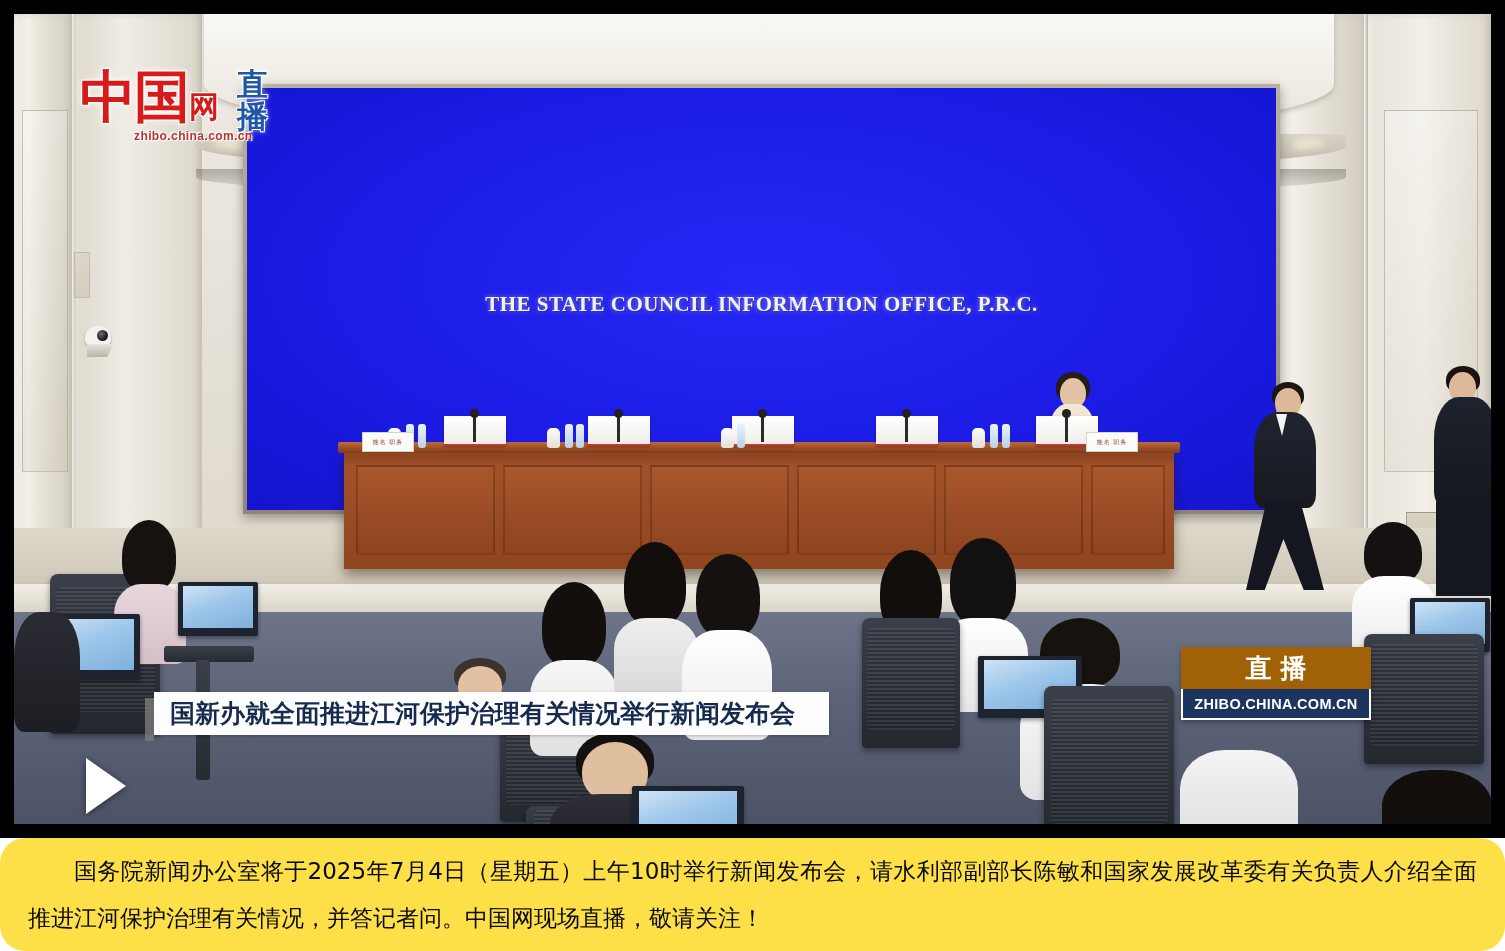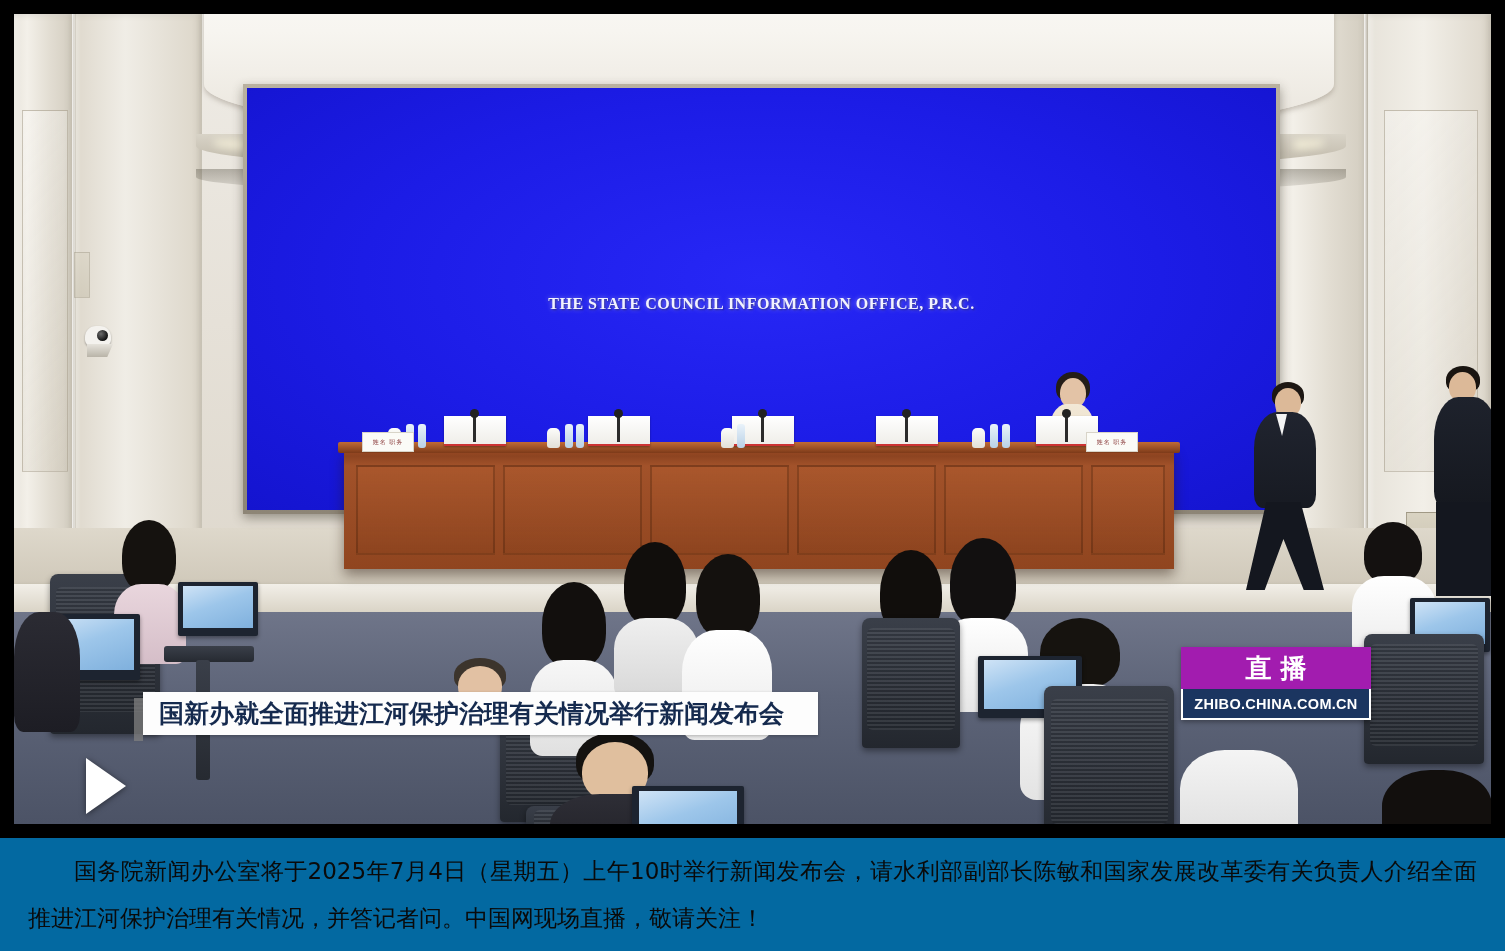--- a/index.html
+++ b/index.html
@@ -160,21 +160,21 @@
     color: #ffffff;
     font-size: 52px;
     letter-spacing: 13px;
     font-weight: 400;
     text-shadow: 0 0 7px rgba(255,255,255,.65), 2px 2px 3px rgba(0,0,40,.55);
     margin-top: 30px;
     font-family: "DejaVu Sans", "Liberation Sans", sans-serif;
   }
   .led-en {
     color: #f2f2ff;
-    font-size: 16px;
+    font-size: 21px;
     font-weight: bold;
     letter-spacing: .5px;
     margin-top: 10px;
     font-family: "Liberation Serif", "DejaVu Serif", serif;
     text-shadow: 0 0 5px rgba(255,255,255,.5), 1px 1px 2px rgba(0,0,50,.6);
   }
 
   
   .podium {
     position: absolute;
@@ -309,21 +309,21 @@
     margin-left: 18px;
     display: flex; flex-direction: column;
     color: #1f56a8;
     font-size: 31px;
     font-weight: bold;
     line-height: 1.02;
     text-shadow: 1px 1px 0 #fff, -1px -1px 0 #fff, 1px -1px 0 #fff, -1px 1px 0 #fff, 0 0 6px rgba(255,255,255,.9);
     font-family: "DejaVu Sans", "Liberation Sans", sans-serif;
   }
 
-  .lower-third { position: absolute; left: 129px; top: 678px; }
+  .lower-third { position: absolute; left: 140px; top: 678px; }
   .lt-headline {
     position: relative;
     width: 675px; height: 43px;
     background: #fdfdfd;
     display: flex; align-items: center;
     padding-left: 16px;
     box-sizing: border-box;
     box-shadow: 0 1px 3px rgba(0,0,0,.25);
   }
   .lt-headline:before {
@@ -353,21 +353,21 @@
     font-weight: bold;
     font-family: "DejaVu Sans", "Liberation Sans", sans-serif;
   }
 
   .live-badge {
     position: absolute; left: 1167px; top: 633px;
     width: 190px;
     box-shadow: 0 2px 5px rgba(0,0,0,.35);
   }
   .lb-red {
-    background: #a21caf;
+    background: #a16207;
     height: 42px;
     display: flex; align-items: center; justify-content: center;
   }
   .lb-red span {
     color: #ffffff;
     font-size: 26px;
     font-weight: bold;
     letter-spacing: 9px;
     text-indent: 9px;
     font-family: "DejaVu Sans", "Liberation Sans", sans-serif;
@@ -396,23 +396,24 @@
     border-bottom: 28px solid transparent;
     filter: drop-shadow(0 1px 3px rgba(0,0,0,.5));
     cursor: pointer;
   }
 
   
   .caption {
     position: absolute;
     left: 0; top: 838px;
     width: 1505px; height: 113px;
-    background: #0369a1;
+    background: #fde047;
     box-sizing: border-box;
     padding: 10px 28px 0 28px;
+    border-radius: 25px;
   }
   .caption p {
     margin: 0;
     color: #0a0a0a;
     font-size: 23px;
     line-height: 47px;
     text-align: justify;
     text-indent: 46px;
     font-family: "DejaVu Sans", "Liberation Sans", sans-serif;
   }
@@ -612,20 +613,29 @@
             <div class="laptop-screen"></div>
           </div>
         <div class="chair" style="left:1350px; top:620px; width:120px; height:130px;">
             <div class="chair-mesh"></div>
           </div>
         <div class="person" style="left:1368px; top:756px; width:110px; height:82px;">
           <div class="hair" style="left:0; top:0; width:110px; height:82px; background:#120f0d; border-radius:44% 44% 10% 10%;"></div>
         </div>
       </div>
 
+      <div class="logo-block">
+        <span class="logo-cn">中国</span>
+        <span class="logo-net">网</span>
+        <span class="logo-url">zhibo.china.com.cn</span>
+        <span class="logo-zhibo">
+          <span>直</span>
+          <span>播</span>
+        </span>
+      </div>
 
       <div class="lower-third">
         <div class="lt-headline">
           <span>国新办就全面推进江河保护治理有关情况举行新闻发布会</span>
         </div>
       </div>
 
       <div class="live-badge">
         <div class="lb-red">
           <span>直播</span>

